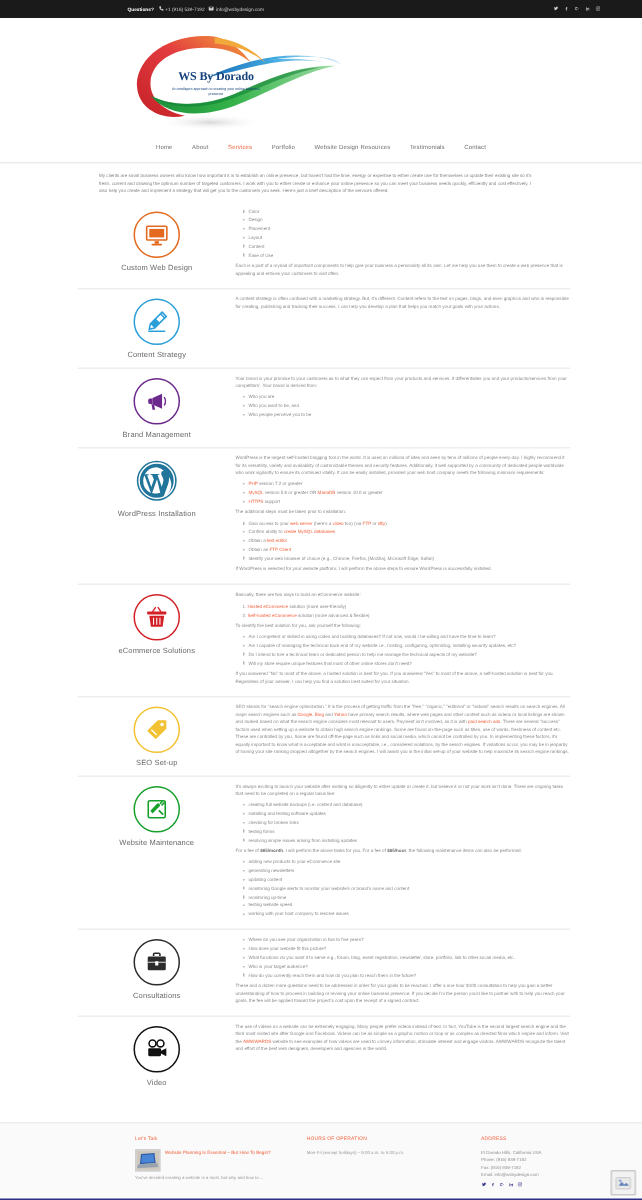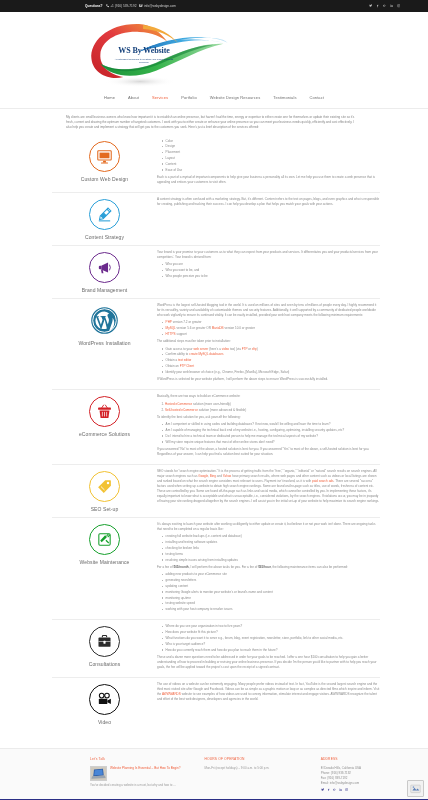--- a/index.html
+++ b/index.html
@@ -228,21 +228,21 @@
       <ellipse cx="120" cy="128" rx="72" ry="11" fill="url(#shd)"></ellipse>
       <path d="M118 12 C55 10 18 48 22 82 C25 112 58 126 86 119 C58 114 38 96 40 73 C42 47 72 26 118 28 C145 29 163 38 175 48 C160 28 142 13 118 12 Z" fill="url(#gA)"></path>
       <path d="M118 28 C155 30 175 48 200 62 C228 78 258 80 288 60 C262 92 222 98 190 84 C160 71 146 47 118 45 Z" fill="#ffffff" opacity="0"></path>
       <path d="M40 92 C62 120 108 122 152 106 C200 88 240 62 288 52 C240 50 198 70 158 88 C120 105 72 110 40 92 Z" fill="url(#gB)"></path>
       <path d="M150 60 C190 50 235 38 288 50 C240 40 196 40 158 52 C140 57 128 62 118 68 C128 64 138 62 150 60 Z" fill="url(#gC)"></path>
       <path d="M118 68 C150 55 200 40 250 40 C285 40 292 46 296 50 C270 36 220 34 176 46 C150 53 130 60 118 68 Z" fill="url(#gC)"></path>
       <path d="M126 14 C160 18 182 34 196 50 C178 34 156 24 126 22 Z" fill="#f2a93c"></path>
       <path d="M44 94 C70 112 112 110 150 96 C188 82 226 62 268 54 C226 56 188 74 152 90 C116 105 74 108 44 94 Z" fill="#0f7d33" opacity="0.55"></path>
     </svg>
     <div class="logo-text">
-      <div class="logo-title">WS By Website</div>
+      <div class="logo-title">WS By Dorado</div>
       <div class="logo-tag">An intelligent approach to creating your online business presence</div>
     </div>
   </div>
 </header>
 
 <nav class="main-nav">
   <span class="nav-link">Home</span>
   <span class="nav-link">About</span>
   <span class="nav-link active">Services</span>
   <span class="nav-link">Portfolio</span>

